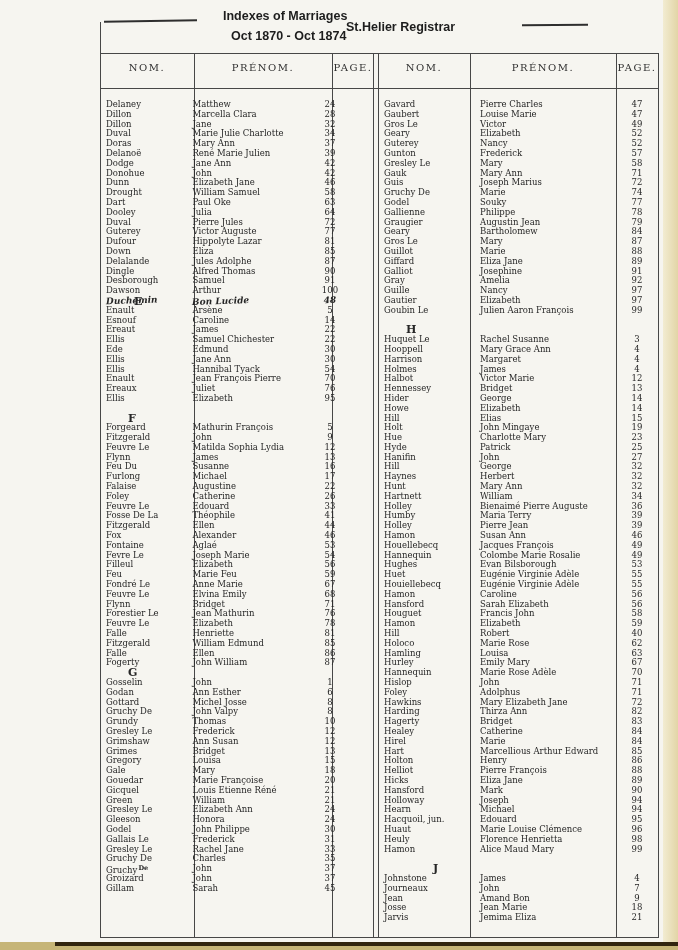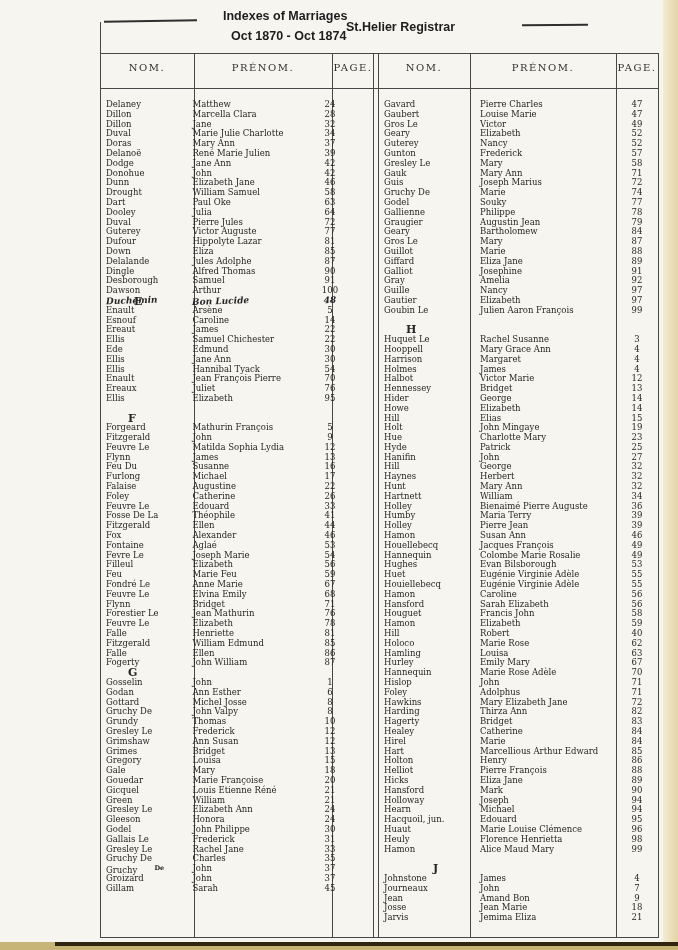--- a/index.html
+++ b/index.html
@@ -51,21 +51,21 @@
   .rows-right .c-pre{width:144px;padding-left:8px;box-sizing:border-box;}
   .rows-right .c-page{width:42px;text-align:center;}
 
   .section-letter{font-weight:bold;font-size:11px !important;line-height:10px !important;
     margin-left:28px;color:#1e1e1e;}
   .indent-j{margin-left:55px;}
   .sec-behind{position:absolute;left:34px;top:1px;margin-left:0;}
   .hw{font-style:italic;font-weight:bold;transform:rotate(-2deg);
     font-size:9px !important;color:#141414;}
   .hw-sup{display:inline !important;font-weight:bold;
-    font-size:6.5px !important;vertical-align:3px;margin-left:17px;}
+    font-size:6.5px !important;vertical-align:3px;margin-left:1px;}
 </style>
 </head>
 <body>
 
 <div class="edge-right"></div>
 <div class="edge-bottom"></div>
 <div class="edge-bottom-line"></div>
 
 <div class="rule rule-left"></div>
 <div class="rule rule-right"></div>

